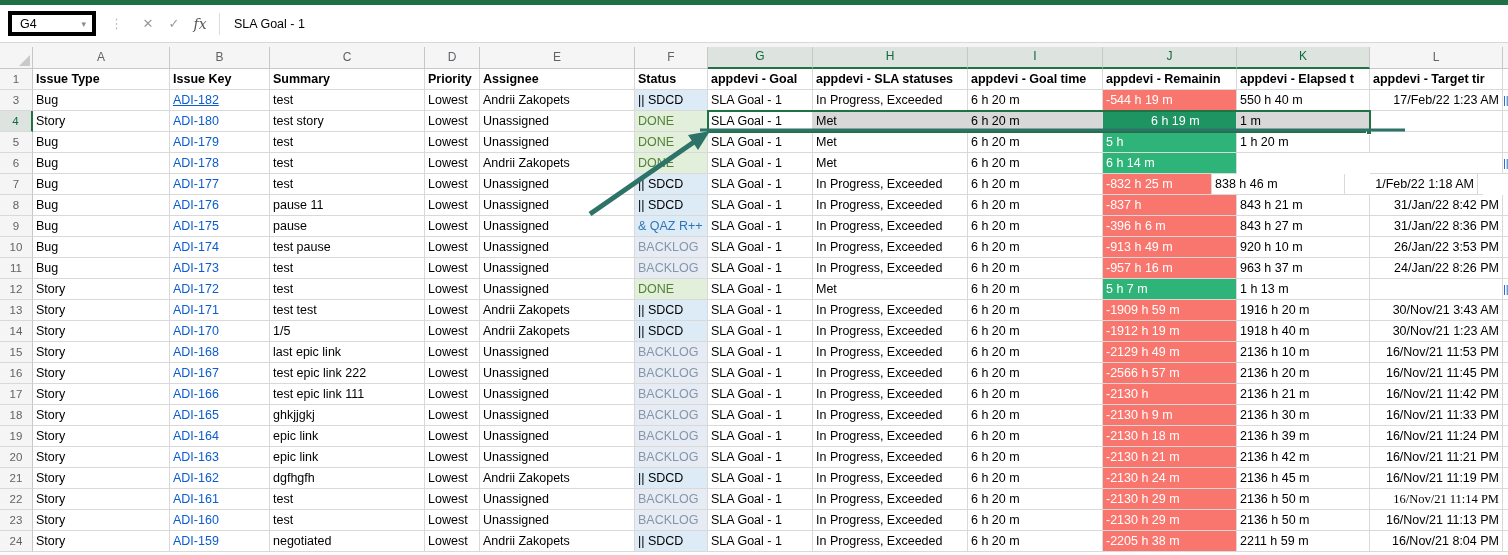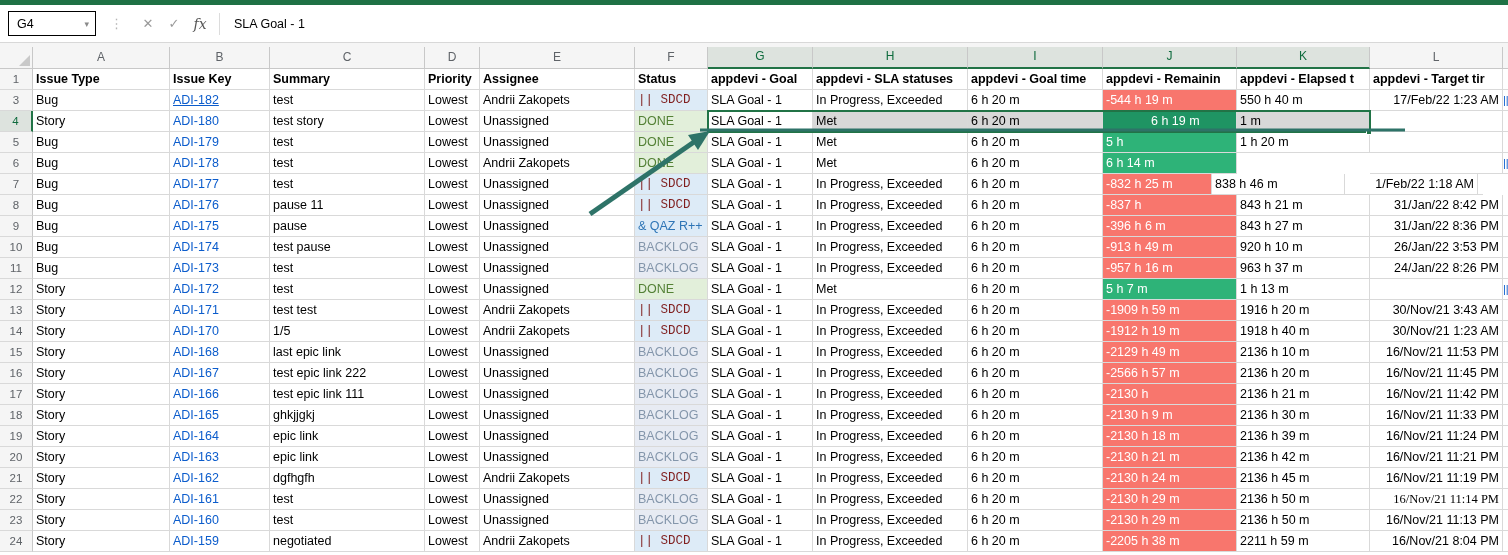--- a/index.html
+++ b/index.html
@@ -7,21 +7,21 @@
     --link:#0B5CCC; --strip:#1F7145; --dim:#D8D8D8;
   }
   *{box-sizing:border-box;}
   html,body{margin:0;padding:0;}
   body{
     width:1508px;height:555px;overflow:hidden;position:relative;
     font-family:"Liberation Sans", sans-serif; background:#fff;
   }
   .top-strip{height:5px;background:var(--strip);}
   .fbar{height:38px;background:#fff;border-bottom:1px solid #D8D8D8;display:flex;align-items:center;}
-  .name-box{margin-left:8px;width:88px;height:25px;border:1px solid #000000;background:#fff;
+  .name-box{margin-left:8px;width:88px;height:25px;border:4px solid #000000;background:#fff;
     display:flex;align-items:center;font-size:12.5px;padding-left:8px;}
   .name-box .chev{margin-left:auto;padding-right:6px;color:#8a8a8a;font-size:9px;}
   .splitter{color:#b5b5b5;margin:0 12px 0 14px;font-size:13px;}
   .fbtn{width:26px;text-align:center;color:#9a9a9a;font-size:13px;cursor:default;}
   .fx{font-family:"DejaVu Serif", serif;font-style:italic;color:#555;font-size:14px;}
   .fsep{width:1px;height:22px;background:#DCDCDC;margin:0 10px 0 6px;}
   .formula-text{font-size:12.5px;color:#000;padding-left:4px;}
   .gap{height:4px;background:#F5F5F5;}
 
   .sheet{position:relative;}
@@ -36,21 +36,21 @@
 
   .row{display:flex;height:21px;}
   .rh{width:33px;background:#F5F5F5;border-right:1px solid #C8C8C8;border-bottom:1px solid #D9D9D9;
     color:#5F6368;font-size:11.5px;text-align:center;line-height:20px;}
   .rh.sel{background:#DDE3DE;border-right:2px solid var(--accent);color:#0E6B3D;}
   .cell{border-right:1px solid #D9D9D9;border-bottom:1px solid #D9D9D9;font-size:12.5px;line-height:20px;
     padding:0 3px;white-space:nowrap;overflow:hidden;background:#fff;color:#000;}
   .bold{font-weight:bold;}
   .link{color:var(--link);}
   .right{text-align:right;}
-  .st-sdcd{background:#DDEBF7;color:#7f1d1d;font-family:Liberation Mono, monospace;}
+  .st-sdcd{background:#DDEBF7;color:#000000;}
   .st-qaz{background:#DDEBF7;color:#2E75B6;}
   .st-done{background:#E2EFDA;color:#538135;}
   .st-backlog{background:#E7EBF3;color:#8496AB;}
   .rem-exceeded{background:var(--exceeded);color:#fff;}
   .rem-met{background:var(--met);color:#fff;}
   .rem-met-sel{background:var(--met-sel);color:#fff;}
   .cell-dim{background:var(--dim);}
   .sliver{width:5px;padding:0;color:var(--link);font-size:11px;border-right:none;}
 
   #selection{position:absolute;left:707px;top:63px;width:664px;height:23px;

